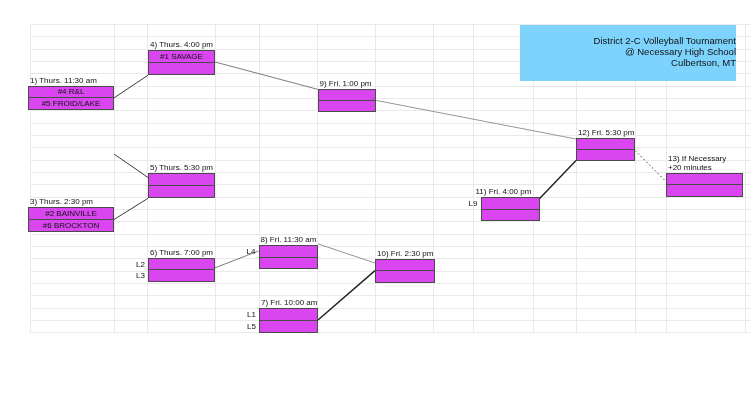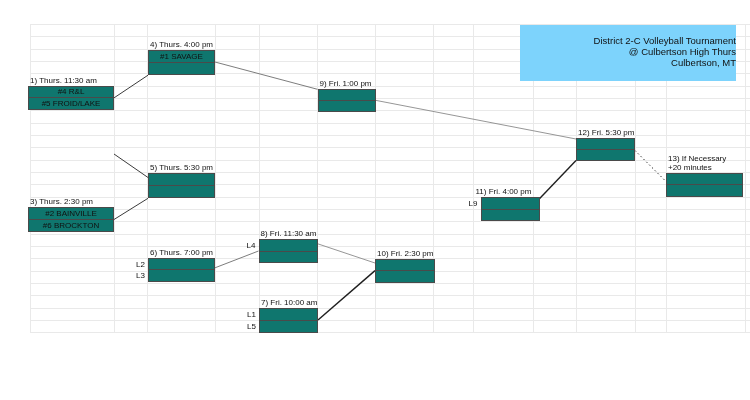--- a/index.html
+++ b/index.html
@@ -6,21 +6,21 @@
   .sheet{position:relative;width:750px;height:400px;background:#fff;overflow:hidden;
          font-family:"Liberation Sans",sans-serif;color:#111;}
   #bg{position:absolute;left:0;top:0;z-index:1;}
   .title-block{position:absolute;left:520px;top:25px;width:216px;height:56px;background:#7dd3fc;
                z-index:3;text-align:right;padding-top:11px;box-sizing:border-box;}
   .title-line{font-size:9.5px;line-height:10.8px;white-space:nowrap;}
   #games{position:absolute;left:0;top:0;width:750px;height:400px;z-index:4;}
   .game{position:absolute;}
   .labels{position:absolute;left:2px;bottom:calc(100% + 1px);white-space:nowrap;}
   .glabel{font-size:8px;line-height:9px;}
-  .box{box-sizing:border-box;border:1px solid #4a4a4a;background:#0f766e;width:100%;height:100%;
+  .box{box-sizing:border-box;border:1px solid #4a4a4a;background:#d946ef;width:100%;height:100%;
        display:flex;flex-direction:column;}
   .slot{position:relative;flex:1 1 50%;display:flex;align-items:center;justify-content:center;}
   .slot.first{border-bottom:1px solid #4a4a4a;}
   .team{font-size:8px;white-space:nowrap;}
   .side{position:absolute;right:calc(100% + 4px);top:0;height:100%;display:flex;align-items:center;
         font-size:8px;white-space:nowrap;}
 </style>
 </head>
 <body>
 
@@ -77,21 +77,21 @@
         <line x1="318" y1="243.9" x2="375" y2="263" stroke="#8a8a8a" stroke-width="0.9"></line>
         <line x1="318" y1="320" x2="375" y2="270.6" stroke="#1f1f1f" stroke-width="1.4"></line>
         <line x1="376" y1="100.4" x2="576" y2="139" stroke="#8a8a8a" stroke-width="0.9"></line>
         <line x1="532.5" y1="206" x2="576" y2="160.5" stroke="#1f1f1f" stroke-width="1.4"></line>
         <line x1="635" y1="150.5" x2="666" y2="181.5" stroke="#333333" stroke-width="1" stroke-dasharray="1.5 2.5"></line>
       </g>
     </svg>
 
   <div class="title-block">
     <div class="title-line">District 2-C Volleyball Tournament</div>
-    <div class="title-line">@ Culbertson High Thurs</div>
+    <div class="title-line">@ Necessary High School</div>
     <div class="title-line">Culbertson, MT</div>
   </div>
 
   <div id="games">
       <div class="game" style="left: 28px; top: 85.5px; width: 86px; height: 24.8px;">
         <div class="labels">
           <div class="glabel">1) Thurs. 11:30 am</div>
         </div>
         <div class="box">
           <div class="slot first">
@@ -164,21 +164,21 @@
           <div class="slot first">
             <div class="side">L1</div>
             <span class="team"></span>
           </div>
           <div class="slot">
             <div class="side">L5</div>
             <span class="team"></span>
           </div>
         </div>
       </div>
-      <div class="game" style="left: 258.5px; top: 239px; width: 59.5px; height: 24.4px;">
+      <div class="game" style="left: 258.5px; top: 245px; width: 59.5px; height: 24.4px;">
         <div class="labels">
           <div class="glabel">8) Fri. 11:30 am</div>
         </div>
         <div class="box">
           <div class="slot first">
             <div class="side">L4</div>
             <span class="team"></span>
           </div>
           <div class="slot">
             <span class="team"></span>

